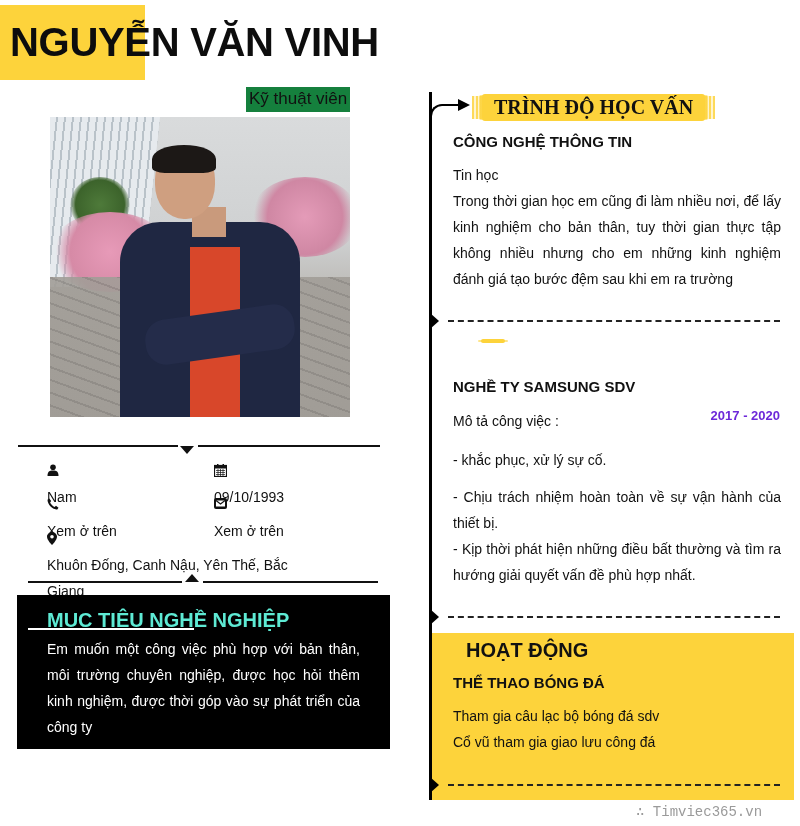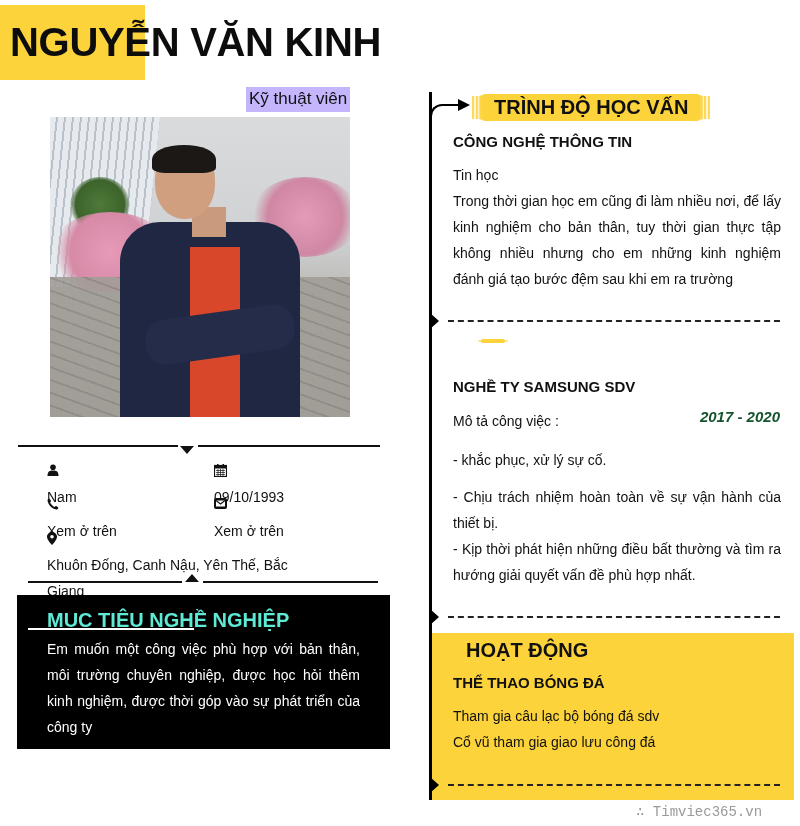--- a/index.html
+++ b/index.html
@@ -2,21 +2,21 @@
 <html><head>
   <meta charset="utf-8">
   <style>
     * { box-sizing: border-box; margin: 0; padding: 0; }
     html, body { width: 800px; height: 826px; background: #ffffff; overflow: hidden; }
     body { position: relative; font-family: "Liberation Sans", "DejaVu Sans", sans-serif; color: #111; }
 
     
     .name-block { position: absolute; left: 0; top: 5px; width: 145px; height: 75px; background: #fdd33b; }
     .name { position: absolute; left: 10px; top: 20px; font-size: 40px; font-weight: 700; color: #0d0d0d; letter-spacing: -0.3px; white-space: nowrap; }
-    .job-title { position: absolute; left: 246px; top: 87px; background: #c4b5fd; padding: 2px 3px 3px 3px; font-size: 17px; color: #111; }
+    .job-title { position: absolute; left: 246px; top: 87px; background: #15803d; padding: 2px 3px 3px 3px; font-size: 17px; color: #111; }
 
     
     .photo { position: absolute; left: 50px; top: 117px; width: 300px; height: 300px; overflow: hidden;
       background: linear-gradient(180deg, #d9dbdc 0%, #cfd1d2 40%, #b8b5b0 62%, #9e9a94 100%); }
     .photo .building { position: absolute; left: 0; top: 0; width: 110px; height: 170px;
       background: repeating-linear-gradient(90deg, #e6eaee 0 6px, #b9c2c9 6px 8px); transform: skewX(-6deg); transform-origin: top left; }
     .photo .blossom1 { position: absolute; left: 0; top: 95px; width: 120px; height: 80px; border-radius: 50%; background: radial-gradient(circle, #e79ab8 0%, #d68aa6 55%, rgba(214,138,166,0) 75%); }
     .photo .blossom2 { position: absolute; left: 200px; top: 60px; width: 110px; height: 80px; border-radius: 50%; background: radial-gradient(circle, #e49bb8 0%, #cf87a3 55%, rgba(207,135,163,0) 75%); }
     .photo .tree { position: absolute; left: 20px; top: 60px; width: 60px; height: 55px; border-radius: 50%; background: radial-gradient(circle, #4e7a3a 0%, #3c632b 60%, rgba(60,99,43,0) 75%); }
     .photo .ground { position: absolute; left: 0; bottom: 0; width: 300px; height: 140px;
@@ -55,33 +55,33 @@
     .section-title-wrap { position: absolute; padding: 2px 12px; }
     .brush { position: absolute; inset: 0; background: #fdd33b; border-radius: 3px;
       box-shadow: 4px 0 0 -1px rgba(253,211,59,0.6), -4px 0 0 -1px rgba(253,211,59,0.6);
       -webkit-mask: none; }
     .brush::before, .brush::after { content: ""; position: absolute; top: 2px; bottom: 2px; width: 10px; background: repeating-linear-gradient(90deg, rgba(253,211,59,0.85) 0 2px, rgba(253,211,59,0.25) 2px 4px); }
     .brush::before { left: -10px; }
     .brush::after { right: -10px; }
     .section-title { position: relative; font-size: 20px; font-weight: 700; color: #111; white-space: nowrap; }
 
     .sub-heading { position: absolute; left: 453px; font-size: 15px; font-weight: 700; color: #111; white-space: nowrap; }
-    .date-range { position: absolute; right: 20px; font-size: 15px; font-weight: 700; color: #14532d; font-style: italic; }
+    .date-range { position: absolute; right: 20px; font-size: 13px; font-weight: 700; color: #6d28d9; }
     .body-text { position: absolute; left: 453px; width: 328px; font-size: 14px; line-height: 26px; color: #111; text-align: justify; }
 
     .activity-bg { position: absolute; left: 432px; top: 633px; width: 362px; height: 167px; background: #fdd33b; }
     .activity-title { position: absolute; left: 466px; top: 639px; font-size: 20px; font-weight: 700; color: #111; }
 
     .watermark { position: absolute; left: 636px; top: 803px; font-family: "Liberation Mono", "DejaVu Sans Mono", monospace; font-size: 14px; color: #9a9a9a; white-space: nowrap; }
   </style>
 </head>
 <body>
 
 <div class="name-block"></div>
-<h1 class="name">NGUYỄN VĂN KINH</h1>
+<h1 class="name">NGUYỄN VĂN VINH</h1>
 <div class="job-title">Kỹ thuật viên</div>
 
 <div class="photo" title="Ảnh đại diện">
   <div class="building"></div>
   <div class="tree"></div>
   <div class="blossom1"></div>
   <div class="blossom2"></div>
   <div class="ground"></div>
   <div class="jacket"></div>
   <div class="shirt"></div>
@@ -151,21 +151,21 @@
 <section class="objective">
   <h2>MỤC TIÊU NGHỀ NGHIỆP</h2>
   <div class="underline"></div>
   <p>Em muốn một công việc phù hợp với bản thân, môi trường chuyên nghiệp, được học hỏi thêm kinh nghiệm, được thời góp vào sự phát triển của công ty</p>
 </section>
 
 <div class="timeline-line"></div>
 <div class="tl-arrow-curve"></div>
 <div class="tl-arrow-head"></div>
 
-<div class="section-title-wrap" style="left:482px; top:94px;">
+<div class="section-title-wrap" style="left:482px; top:94px;font-family:Liberation Serif, serif;">
   <div class="brush"></div>
   <h2 class="section-title">TRÌNH ĐỘ HỌC VẤN</h2>
 </div>
 <div class="sub-heading" style="top:133px;">CÔNG NGHỆ THÔNG TIN</div>
 <div class="body-text" style="top:162px;">Tin học</div>
 <div class="body-text" style="top:188px;">Trong thời gian học em cũng đi làm nhiều nơi, để lấy kinh nghiệm cho bản thân, tuy thời gian thực tập không nhiều nhưng cho em những kinh nghiệm đánh giá tạo bước đệm sau khi em ra trường</div>
 
 <div class="tl-marker" style="top:313px;"></div>
 <div class="dash" style="top:320px;"></div>
 

